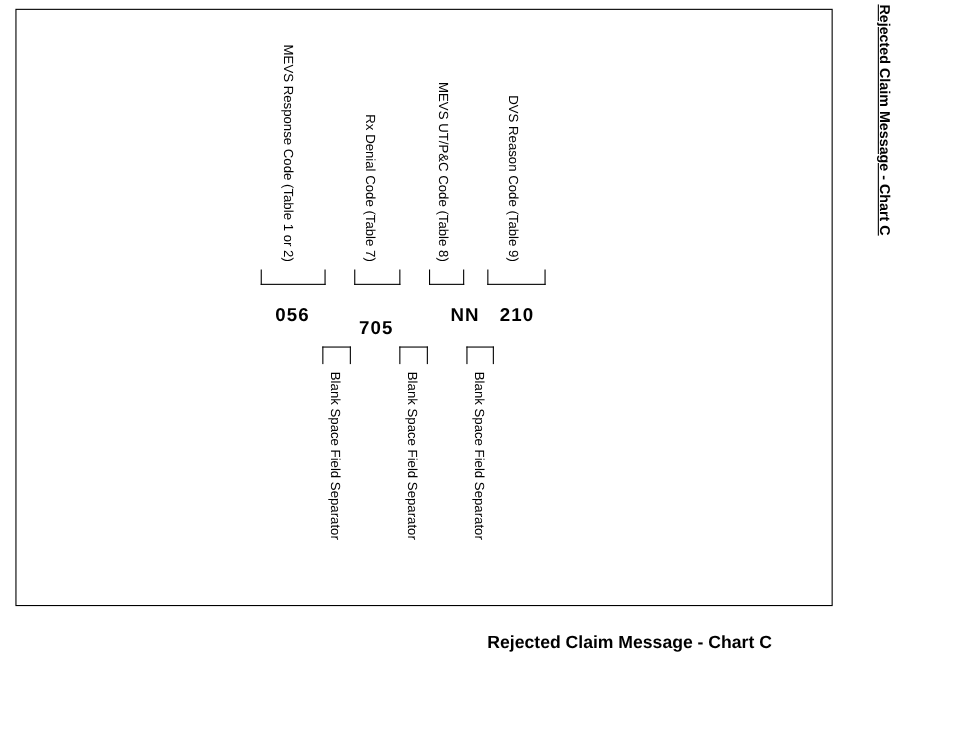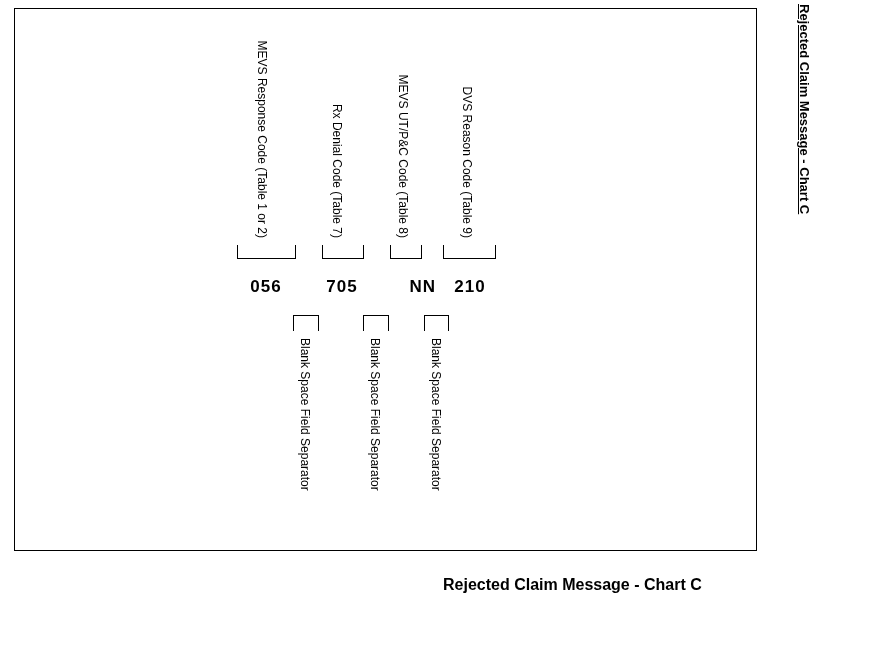--- a/index.html
+++ b/index.html
@@ -96,21 +96,21 @@
   <div class="vtext down-end" style="left:344px; top:238px;">Rx Denial Code (Table 7)</div>
   <div class="vtext down-end" style="left:410px; top:238px;">MEVS UT/P&amp;C Code (Table 8)</div>
   <div class="vtext down-end" style="left:474px; top:238px;">DVS Reason Code (Table 9)</div>
 
   <div class="bracket-top" style="left:237px; width:57px;"></div>
   <div class="bracket-top" style="left:322px; width:40px;"></div>
   <div class="bracket-top" style="left:390px; width:30px;"></div>
   <div class="bracket-top" style="left:443px; width:51px;"></div>
 
   <div class="value" style="left:236px;">056</div>
-  <div class="value" style="left:312px;">705</div>
+  <div class="value" style="left:312px;margin-top:12px;">705</div>
   <div class="value" style="left:376px;text-align:right;">NN</div>
   <div class="value" style="left:440px;">210</div>
 
   <div class="bracket-bottom" style="left:293px; width:24px;"></div>
   <div class="bracket-bottom" style="left:363px; width:24px;"></div>
   <div class="bracket-bottom" style="left:424px; width:23px;"></div>
 
   <div class="vtext down" style="left:312px; top:338px;">Blank Space Field Separator</div>
   <div class="vtext down" style="left:382px; top:338px;">Blank Space Field Separator</div>
   <div class="vtext down" style="left:443px; top:338px;">Blank Space Field Separator</div>

